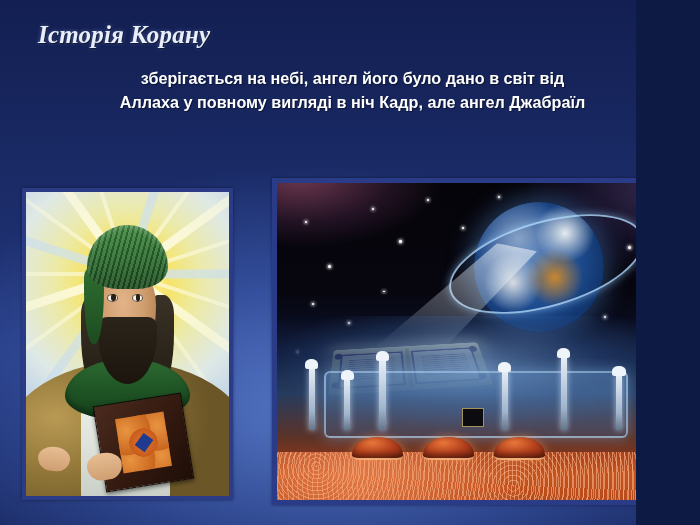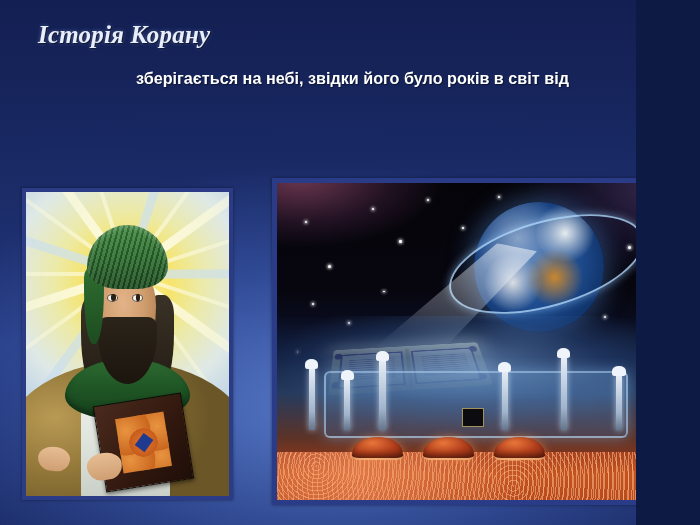--- a/index.html
+++ b/index.html
@@ -374,21 +374,22 @@
   }
 </style>
 </head>
 <body>
 
 <div id="slide">
 
   <div id="title">Історія Корану</div>
 
   <div id="body-text">
-    <span class="ln">зберігається на небі, звідки його було років в світ від</span>
+    <span class="ln">зберігається на небі, ангел його було дано в світ від</span>
+    <span class="ln">Аллаха у повному вигляді в ніч Кадр, але ангел Джабраїл</span>
   </div>
 
   <div id="pic-left" class="picture-frame">
     <div class="inner">
 
       <div class="rays">
         <div class="ray" style="transform:rotate(0deg)"></div>
         <div class="ray thin" style="transform:rotate(18deg)"></div>
         <div class="ray pale" style="transform:rotate(36deg)"></div>
         <div class="ray thin" style="transform:rotate(54deg)"></div>

